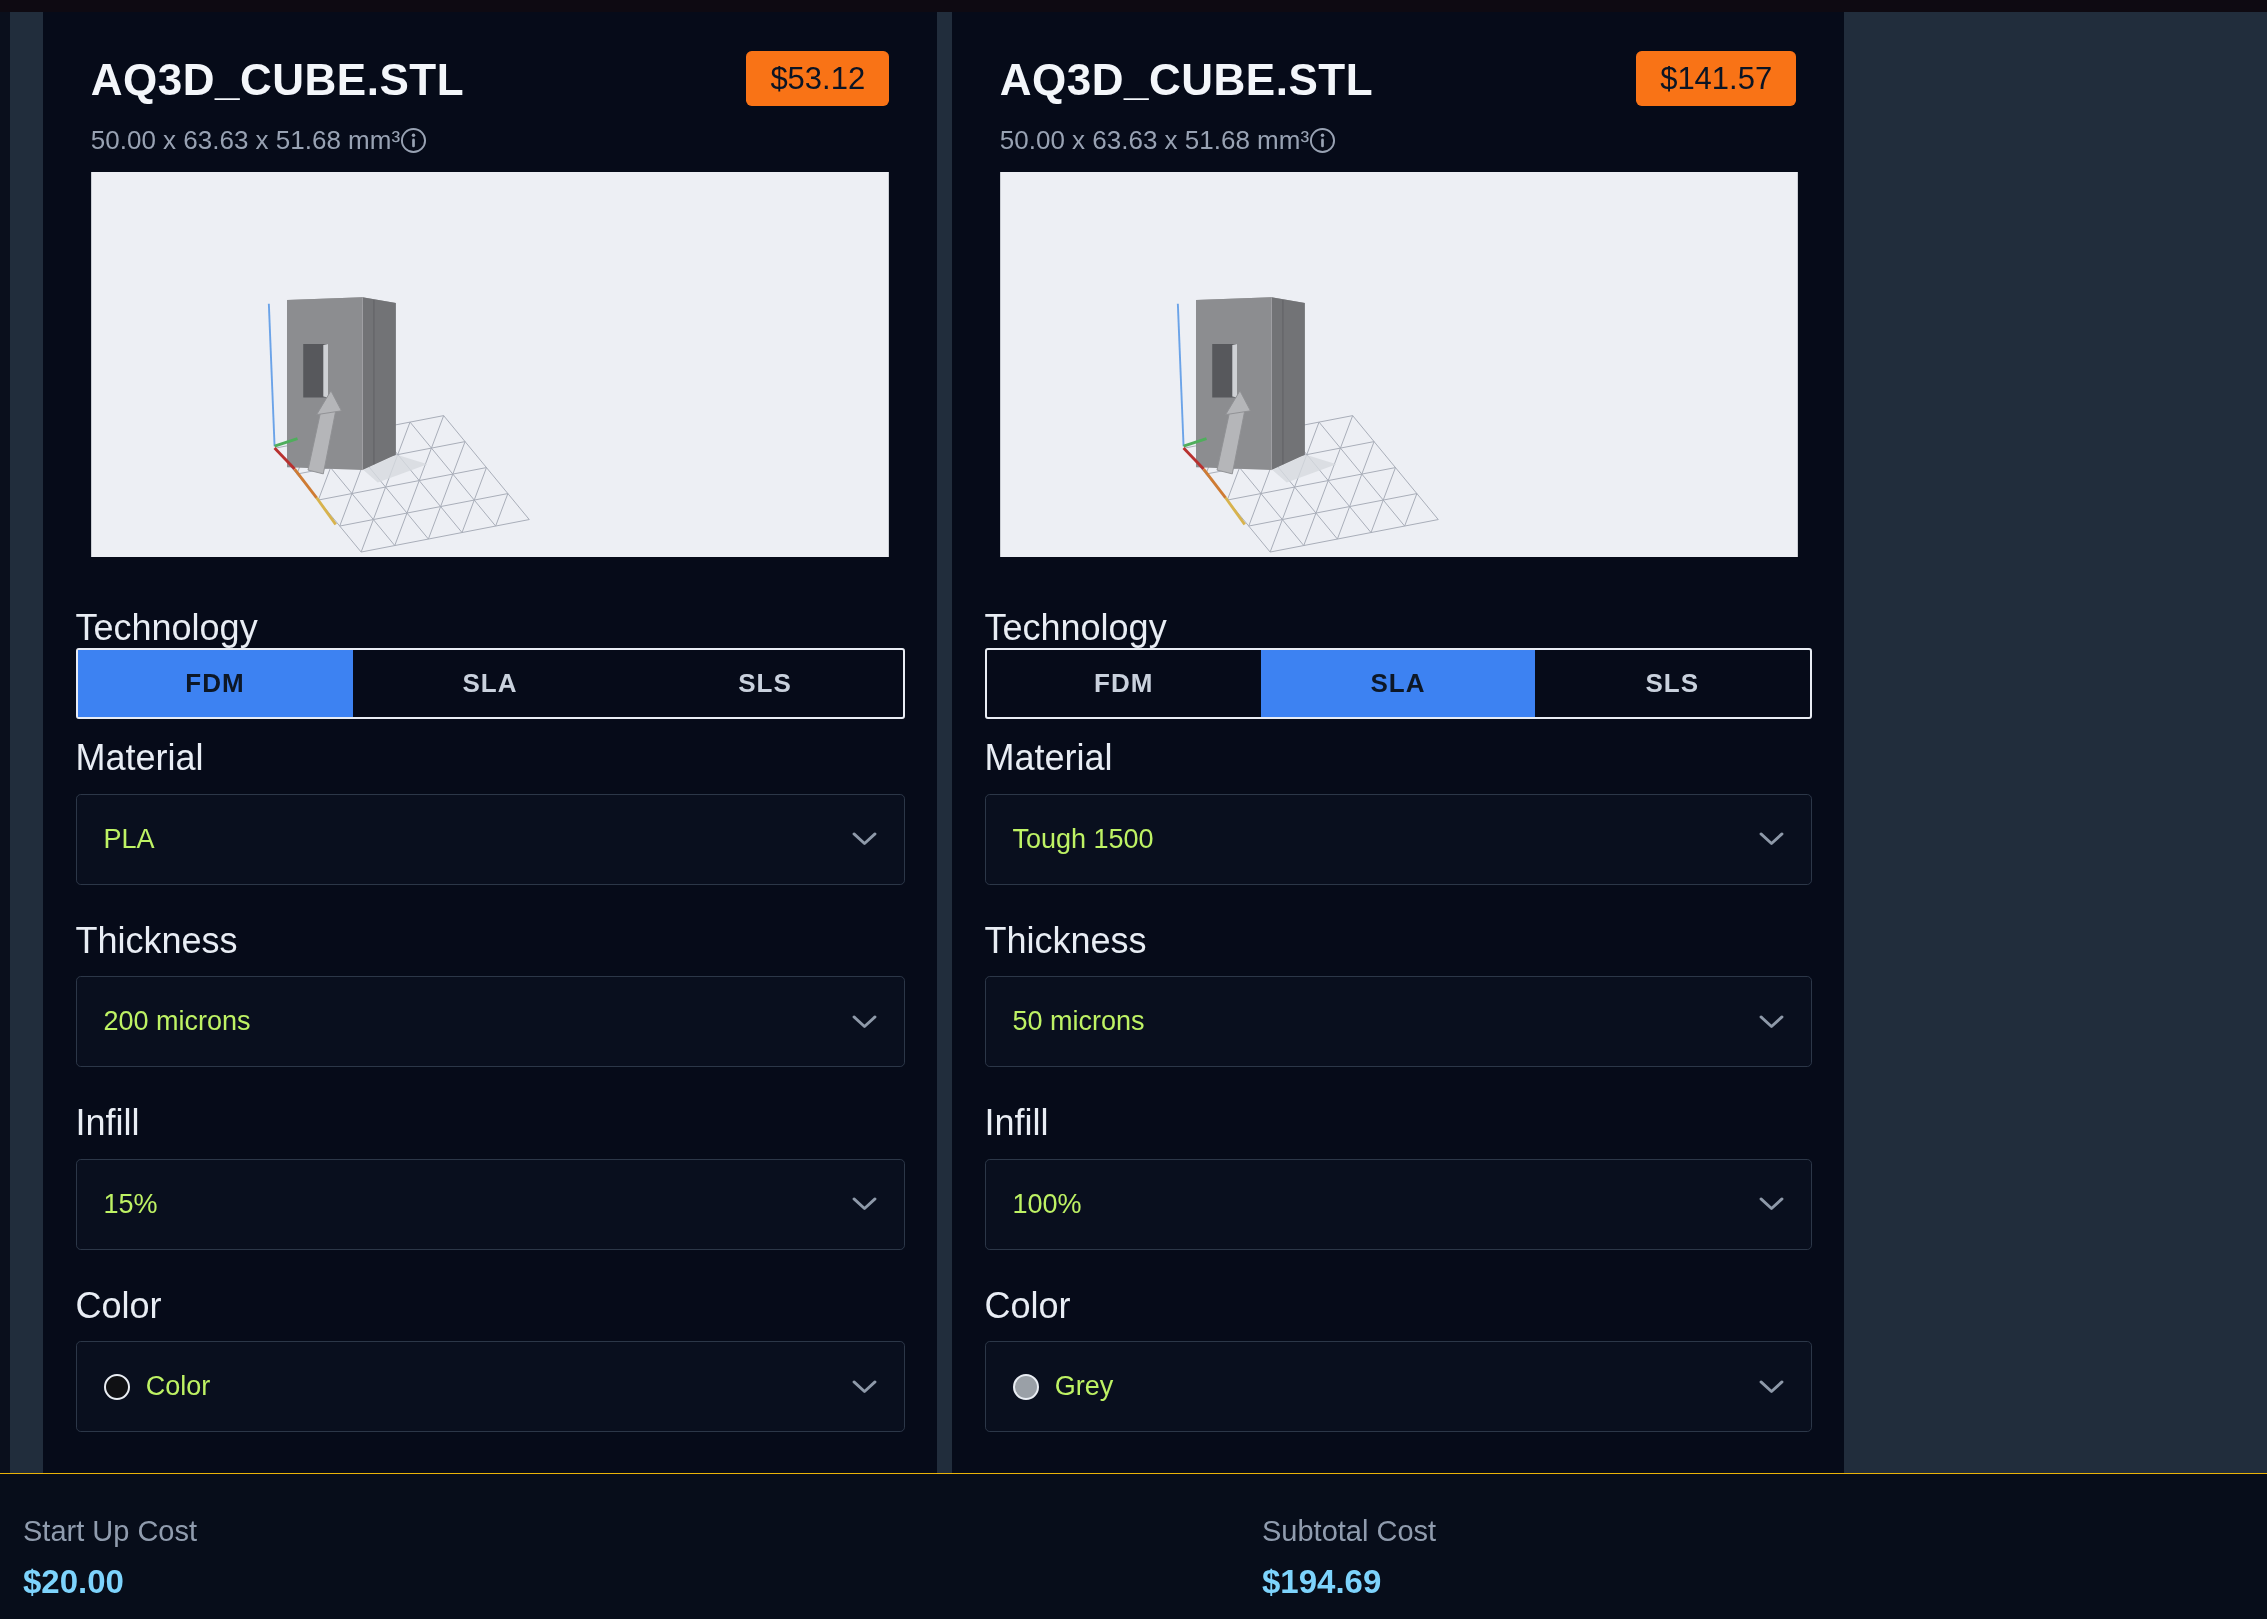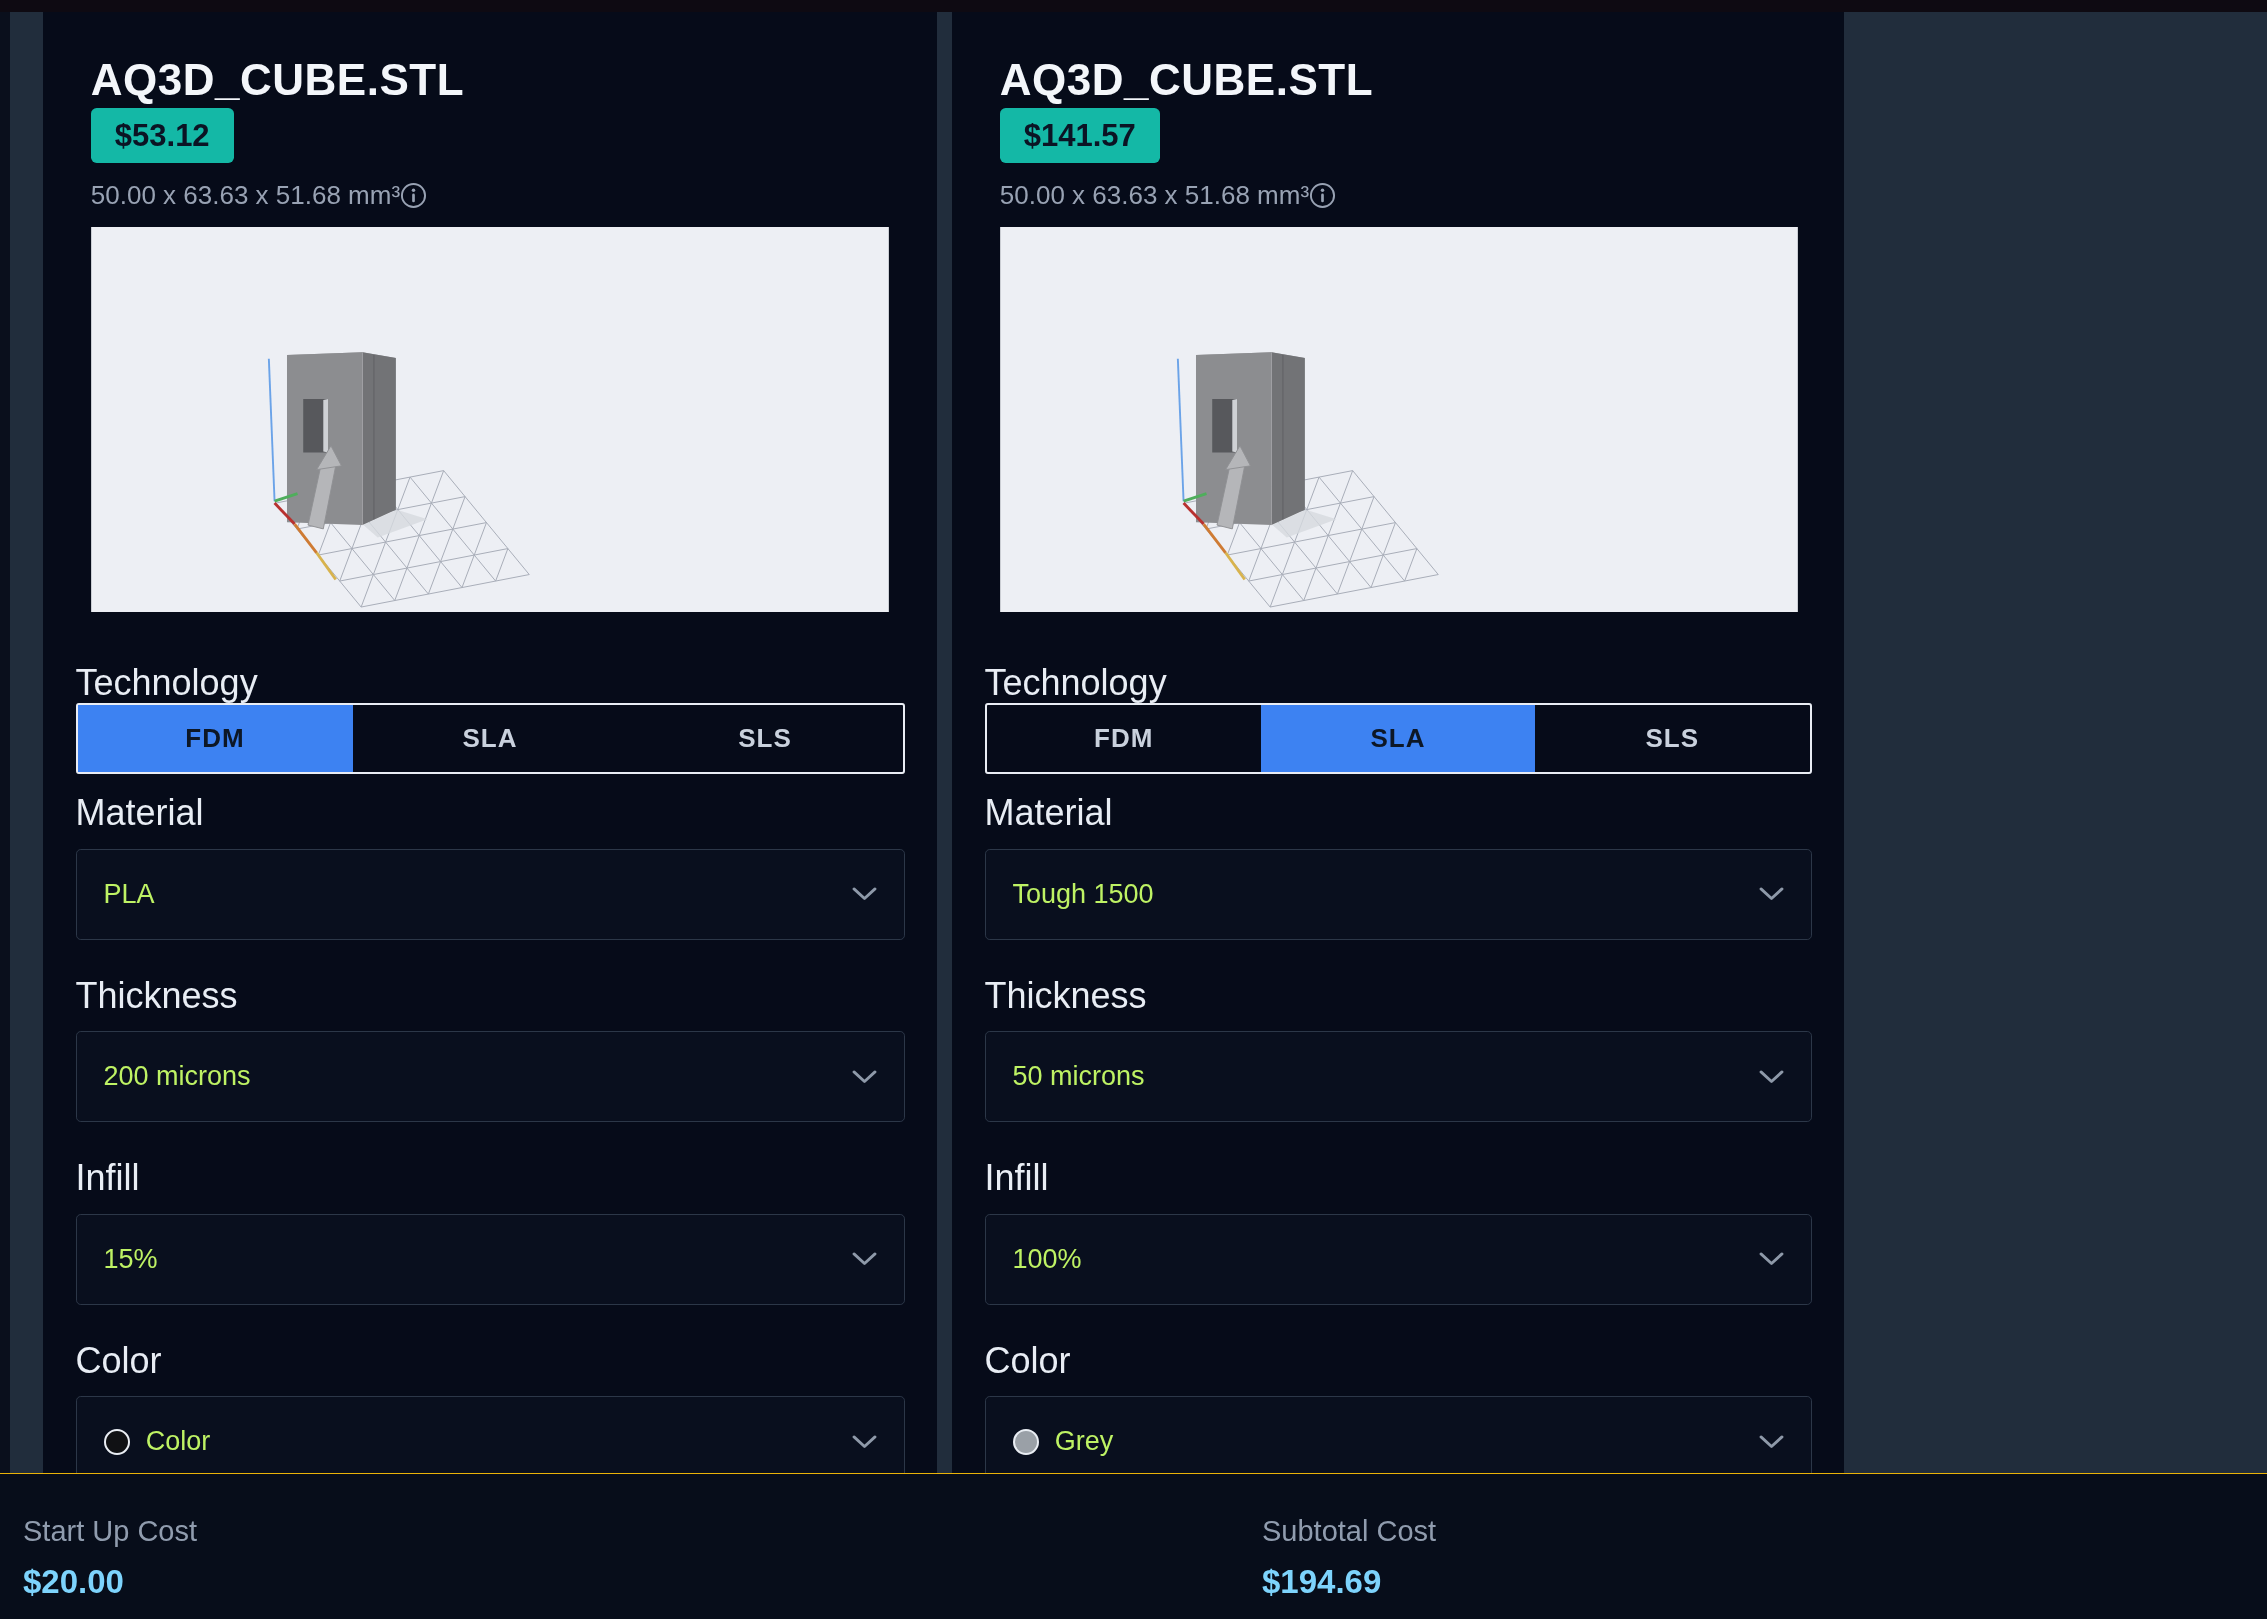--- a/index.html
+++ b/index.html
@@ -13,23 +13,23 @@
   .top-strip { position:absolute; top:0; left:0; width:100%; height:12.4px; background:#0e0a12; }
   .left-strip { position:absolute; top:12.4px; left:0; width:9.6px; height:1461px; background:#0a0f1c; }
 
   .card {
     position:absolute; top:12.4px; height:1461px;
     background:#060b19; padding:0 32.5px;
   }
   #card-0 { left:43px;  width:894px; }
   #card-1 { left:952px; width:892px; }
 
-  .card-head { margin:0 15.3px; padding-top:39px; display:flex; justify-content:space-between; align-items:flex-start;flex-direction:column; }
+  .card-head { margin:0 15.3px; padding-top:39px; display:flex; justify-content:space-between; align-items:flex-start; }
   .card-title { font-size:44px; font-weight:bold; color:#f3f6fa; letter-spacing:0.5px; line-height:57px; }
-  .price-badge { background:#14b8a6; color:#0b1424; font-size:31px; font-weight:bold; padding:10.5px 24px; border-radius:5.7px; line-height:34px; }
+  .price-badge { background:#f97316; color:#0b1424; font-size:31px; font-weight:normal; padding:10.5px 24px; border-radius:5.7px; line-height:34px; }
 
   .dims-row { margin:17px 15.3px 0; display:flex; align-items:center; gap:0; color:#98a2b3; font-size:26px; }
   .info-icon { display:inline-flex; flex:none; }
 
   .viewer { margin:15.3px 15.3px 0; width:798px; height:385px; display:block; }
 
   .section-label { margin-top:40px; font-size:36px; font-weight:500; color:#e8edf4; line-height:32.5px; }
   .section-label.first { margin-top:55px; }
   .section-label.after-seg { margin-top:23px; }
 

